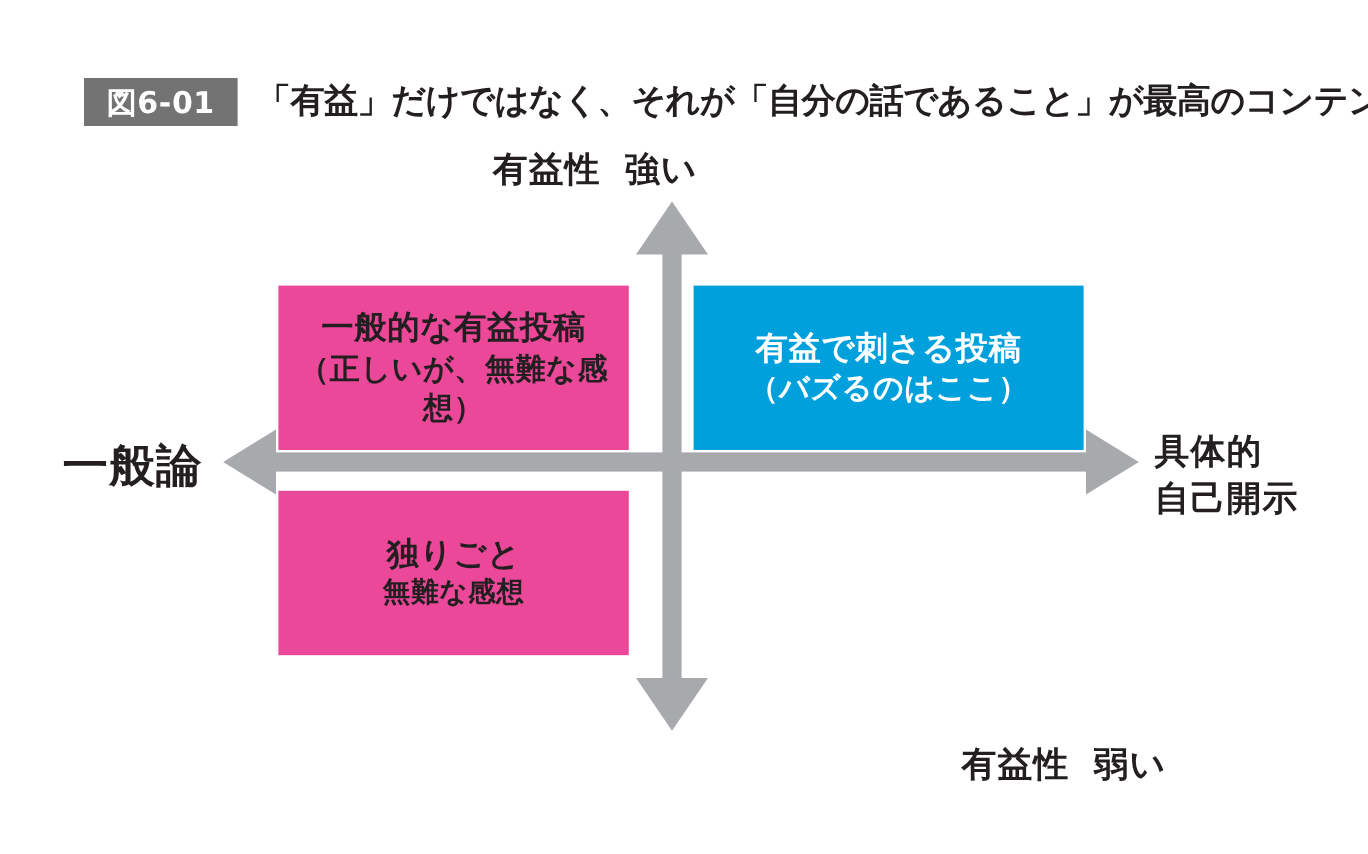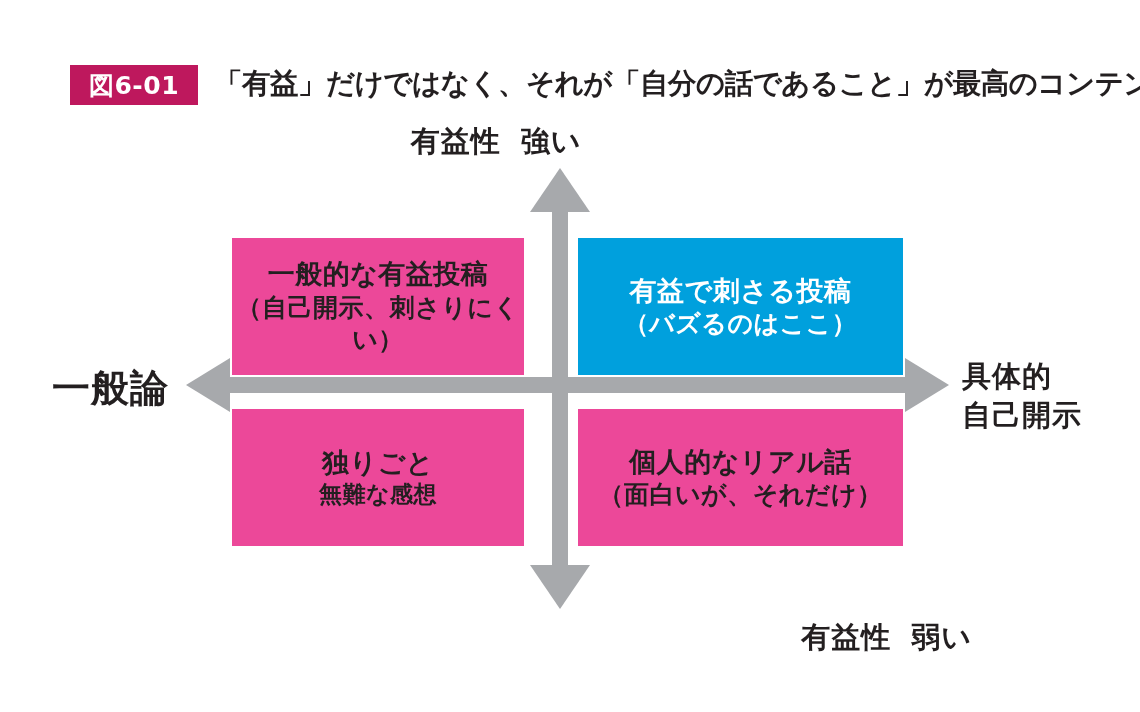--- a/index.html
+++ b/index.html
@@ -19,21 +19,21 @@
   
   #header {
     position: absolute;
     left: 0; top: 0;
     width: 1140px; height: 120px;
   }
   #fig-badge {
     position: absolute;
     left: 70px; top: 65px;
     width: 128px; height: 40px;
-    background: #be185d;
+    background: #737373;
     display: flex;
     align-items: center;
     justify-content: center;
   }
   #fig-badge-label {
     color: #ffffff;
     font-size: 25px;
     font-weight: 700;
     letter-spacing: 0.5px;
     line-height: 1;
@@ -169,37 +169,33 @@
     </g>
 
     <g>
       <rect x="560" y="377" width="364" height="16" fill="#a7a9ac"></rect>
       <polygon points="949,385 905,358 905,412" fill="#a7a9ac"></polygon>
     </g>
   </svg>
 
   <div class="quad light" id="quad-tl">
     <div class="line1">一般的な有益投稿</div>
-    <div class="line2">（自己開示、刺さりにくい）</div>
+    <div class="line2">（正しいが、無難な感想）</div>
   </div>
 
   <div class="quad accent" id="quad-tr">
     <div class="line1">有益で刺さる投稿</div>
     <div class="line2">（バズるのはここ）</div>
   </div>
 
   <div class="quad light" id="quad-bl">
     <div class="line1">独りごと</div>
     <div class="line2">無難な感想</div>
   </div>
 
-  <div class="quad light" id="quad-br">
-    <div class="line1">個人的なリアル話</div>
-    <div class="line2">（面白いが、それだけ）</div>
-  </div>
 
   <div class="axis-label" id="label-top">
     <span>有益性</span><span class="axis-gap"></span><span>強い</span>
   </div>
 
   <div class="axis-label" id="label-bottom">
     <span>有益性</span><span class="axis-gap"></span><span>弱い</span>
   </div>
 
   <div class="axis-label" id="label-left">一般論</div>

